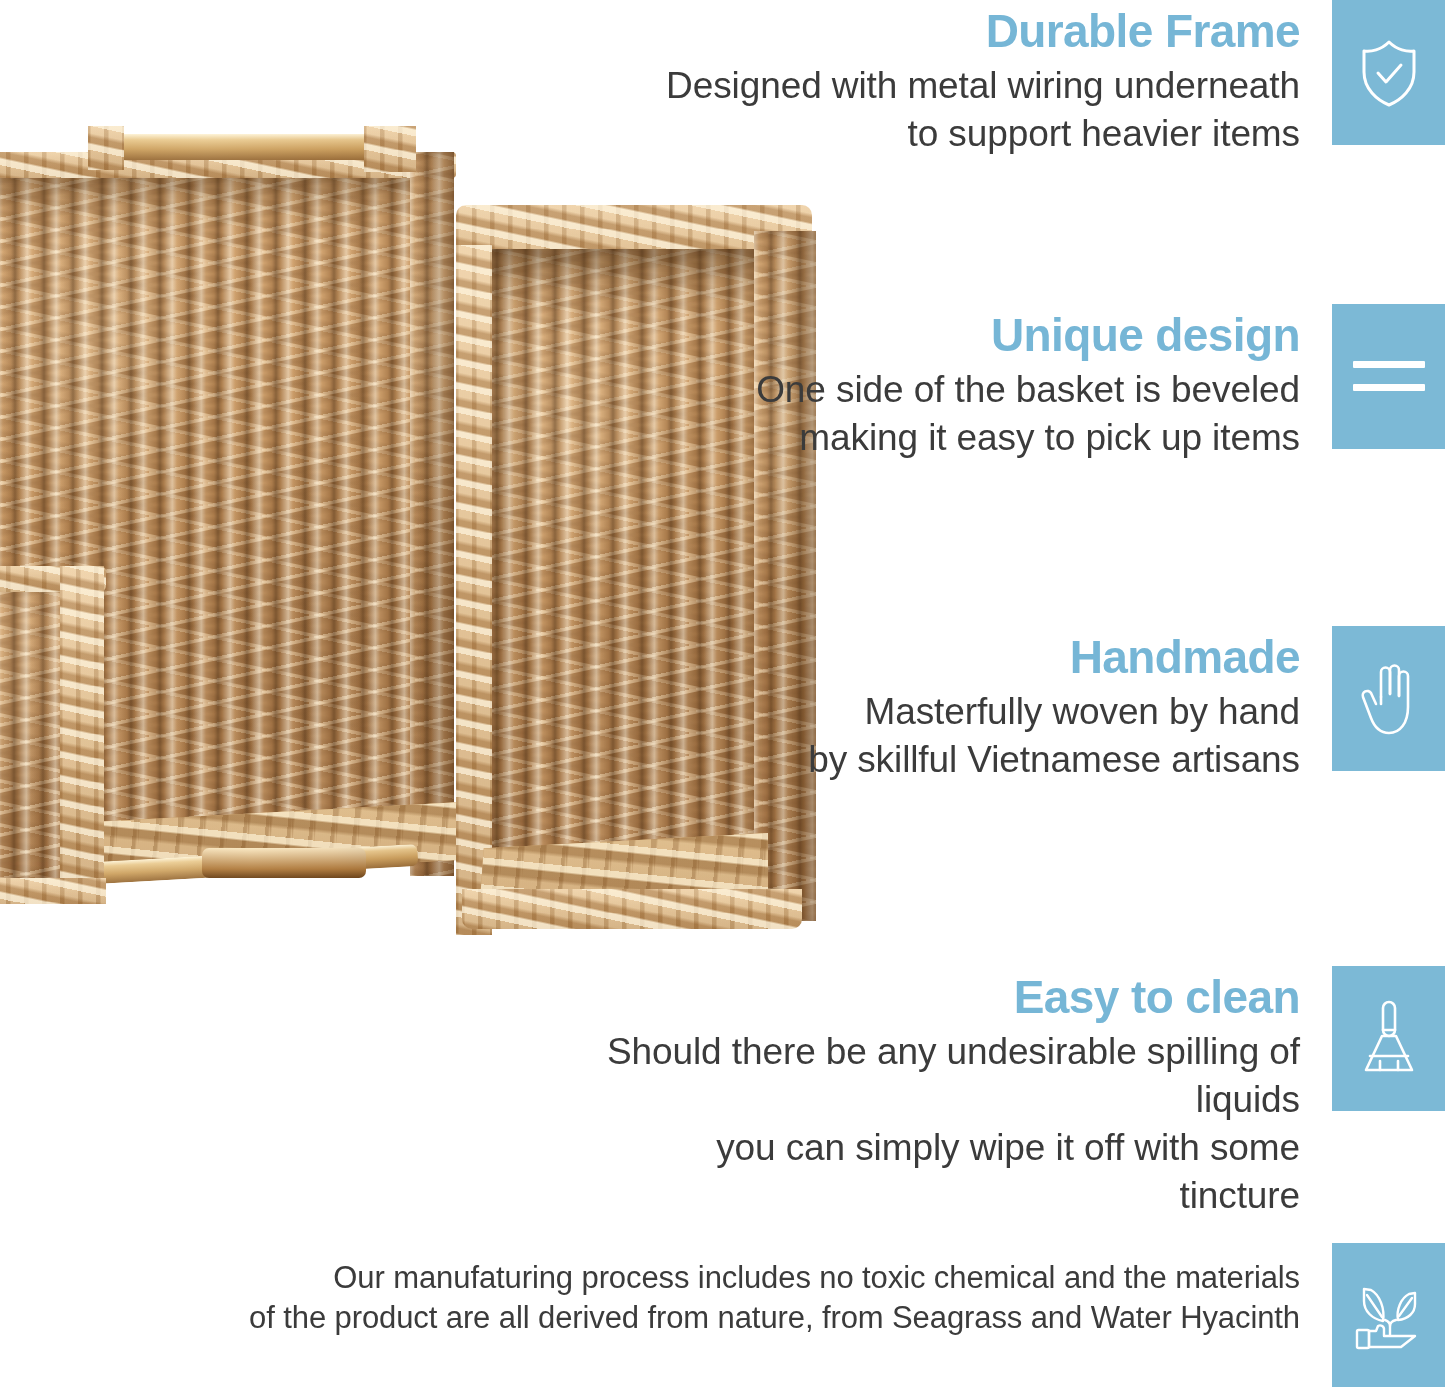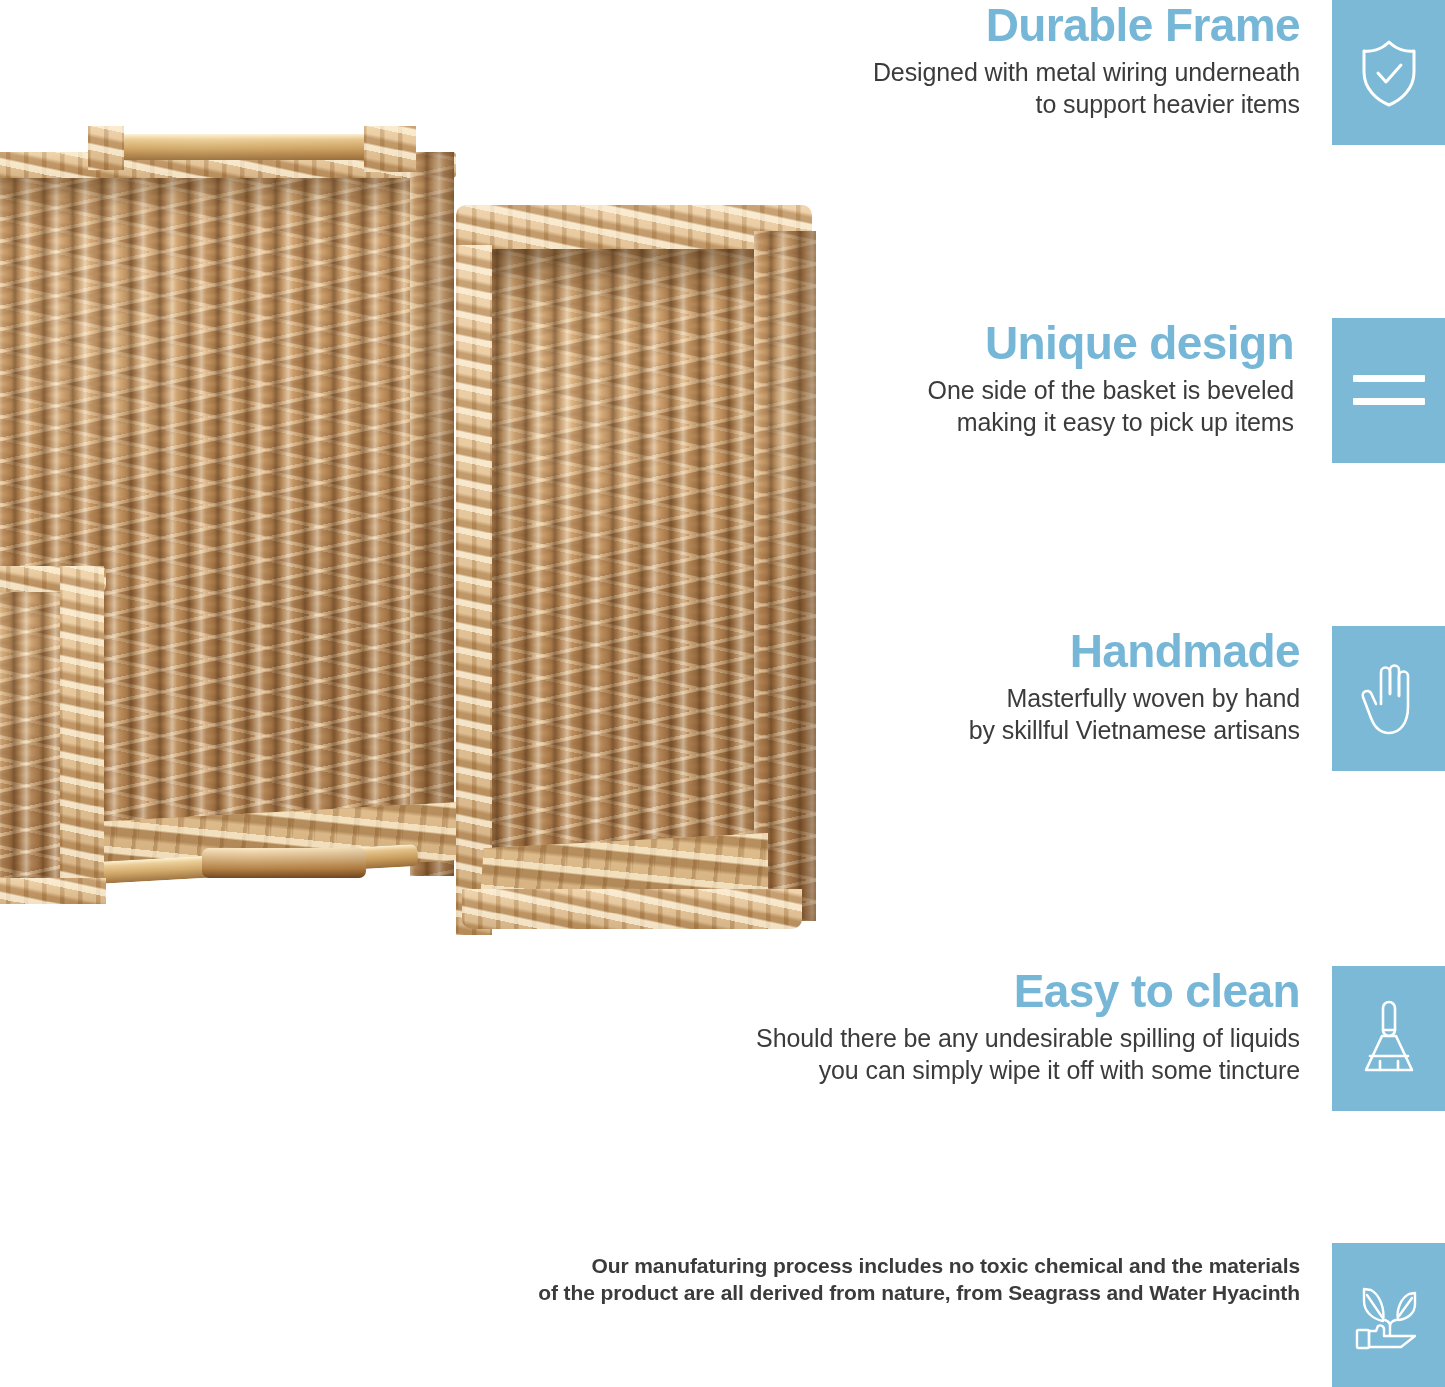--- a/index.html
+++ b/index.html
@@ -174,62 +174,62 @@
     right: 0;
     width: 845px;
     display: flex;
     align-items: flex-start;
     justify-content: flex-end;
   }
 
   .feature-text {
     text-align: right;
     padding-right: 32px;
-    padding-top: 2px;
+    padding-top: 8px;
   }
 
   .feature-title {
     color: #76b6d6;
     font-size: 46px;
     font-weight: bold;
     line-height: 1.02;
     letter-spacing: -0.6px;
     white-space: nowrap;
   }
 
   .feature-desc {
     color: #3b3b3b;
-    font-size: 25px;
+    font-size: 37px;
     line-height: 1.30;
     margin-top: 7px;
     white-space: pre-line;
     letter-spacing: -0.1px;
   }
 
   .icon-box {
     flex: 0 0 auto;
     width: 113px;
     height: 145px;
     background: #7cb9d6;
     display: flex;
     align-items: center;
     justify-content: center;
   }
   .icon-box svg { display: block; }
 
   
   #feature-0 { top: 0px; }
-  #feature-1 { top: 318px; gap: 6px; }
+  #feature-1 { top: 304px; }
   #feature-2 { top: 626px; }
   #feature-3 { top: 966px; }
   #feature-4 { top: 1243px; }
 
   
   #feature-4 { width: 1320px; }
-  #feature-4 .feature-desc { font-size: 21px; font-weight: bold; }
+  #feature-4 .feature-desc { font-size: 31px; }
 </style>
 </head>
 <body>
 
 <div id="page">
 
   <div id="product-photo">
 
     <div id="basket-large">
       <div class="weave shade-in" id="bl-body"></div>

